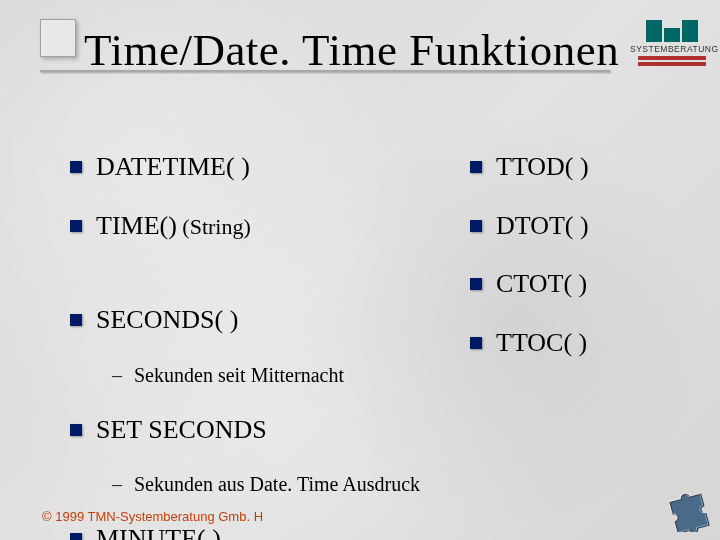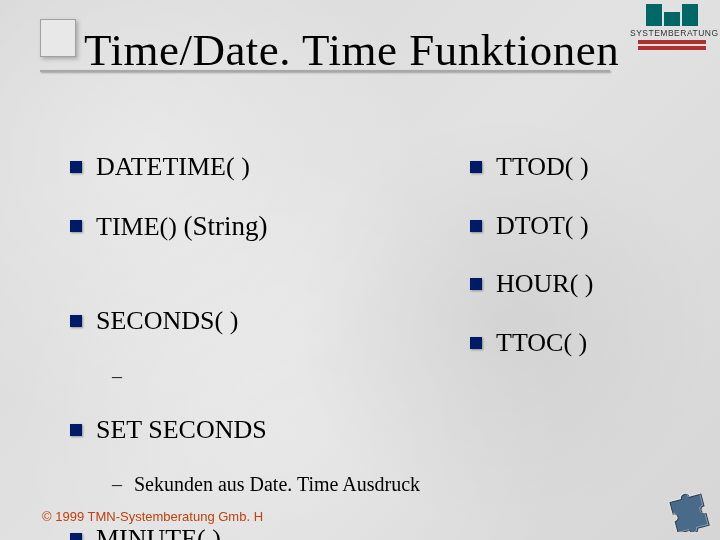--- a/index.html
+++ b/index.html
@@ -48,21 +48,21 @@
     top: 46px;
     width: 570px;
     height: 2px;
     background: #a8a8a8;
     box-shadow: 1px 1px 2px rgba(0,0,0,0.3);
   }
 
   
   .logo {
     position: absolute;
-    top: 4px;
+    top: 20px;
     right: 6px;
     width: 84px;
     text-align: center;
   }
   .logo-bars {
     display: flex;
     justify-content: center;
     align-items: flex-end;
     gap: 2px;
     height: 22px;
@@ -118,21 +118,21 @@
     background: #001a66;
     margin-top: 10px;
     margin-right: 14px;
     box-shadow: 1px 1px 2px rgba(0,0,0,0.35);
   }
   .b1 .txt {
     font-size: 26px;
     line-height: 1.25;
   }
   .b1 .txt .small {
-    font-size: 27px;
+    font-size: 22px;
   }
 
   .b2 {
     display: flex;
     align-items: flex-start;
     margin: 6px 0 10px 42px;
   }
   .b2 .dash {
     flex: 0 0 12px;
     font-size: 20px;
@@ -205,20 +205,21 @@
     </div>
 
     <div class="gap"></div>
 
     <div class="b1">
       <div class="sq"></div>
       <div class="txt">SECONDS( )</div>
     </div>
     <div class="b2">
       <div class="dash">–</div>
+      <div class="txt">Sekunden seit Mitternacht</div>
     </div>
 
     <div class="b1">
       <div class="sq"></div>
       <div class="txt">SET SECONDS</div>
     </div>
 
     <div class="b2">
       <div class="dash">–</div>
       <div class="txt">Sekunden aus Date. Time Ausdruck</div>
@@ -240,21 +241,21 @@
     <div class="b1">
       <div class="sq"></div>
       <div class="txt">TTOD( )</div>
     </div>
     <div class="b1">
       <div class="sq"></div>
       <div class="txt">DTOT( )</div>
     </div>
     <div class="b1">
       <div class="sq"></div>
-      <div class="txt">HOUR( )</div>
+      <div class="txt">CTOT( )</div>
     </div>
     <div class="b1">
       <div class="sq"></div>
       <div class="txt">TTOC( )</div>
     </div>
   </div>
 
 </div>
 
 <div class="copyright">© 1999 TMN-Systemberatung Gmb. H</div>

